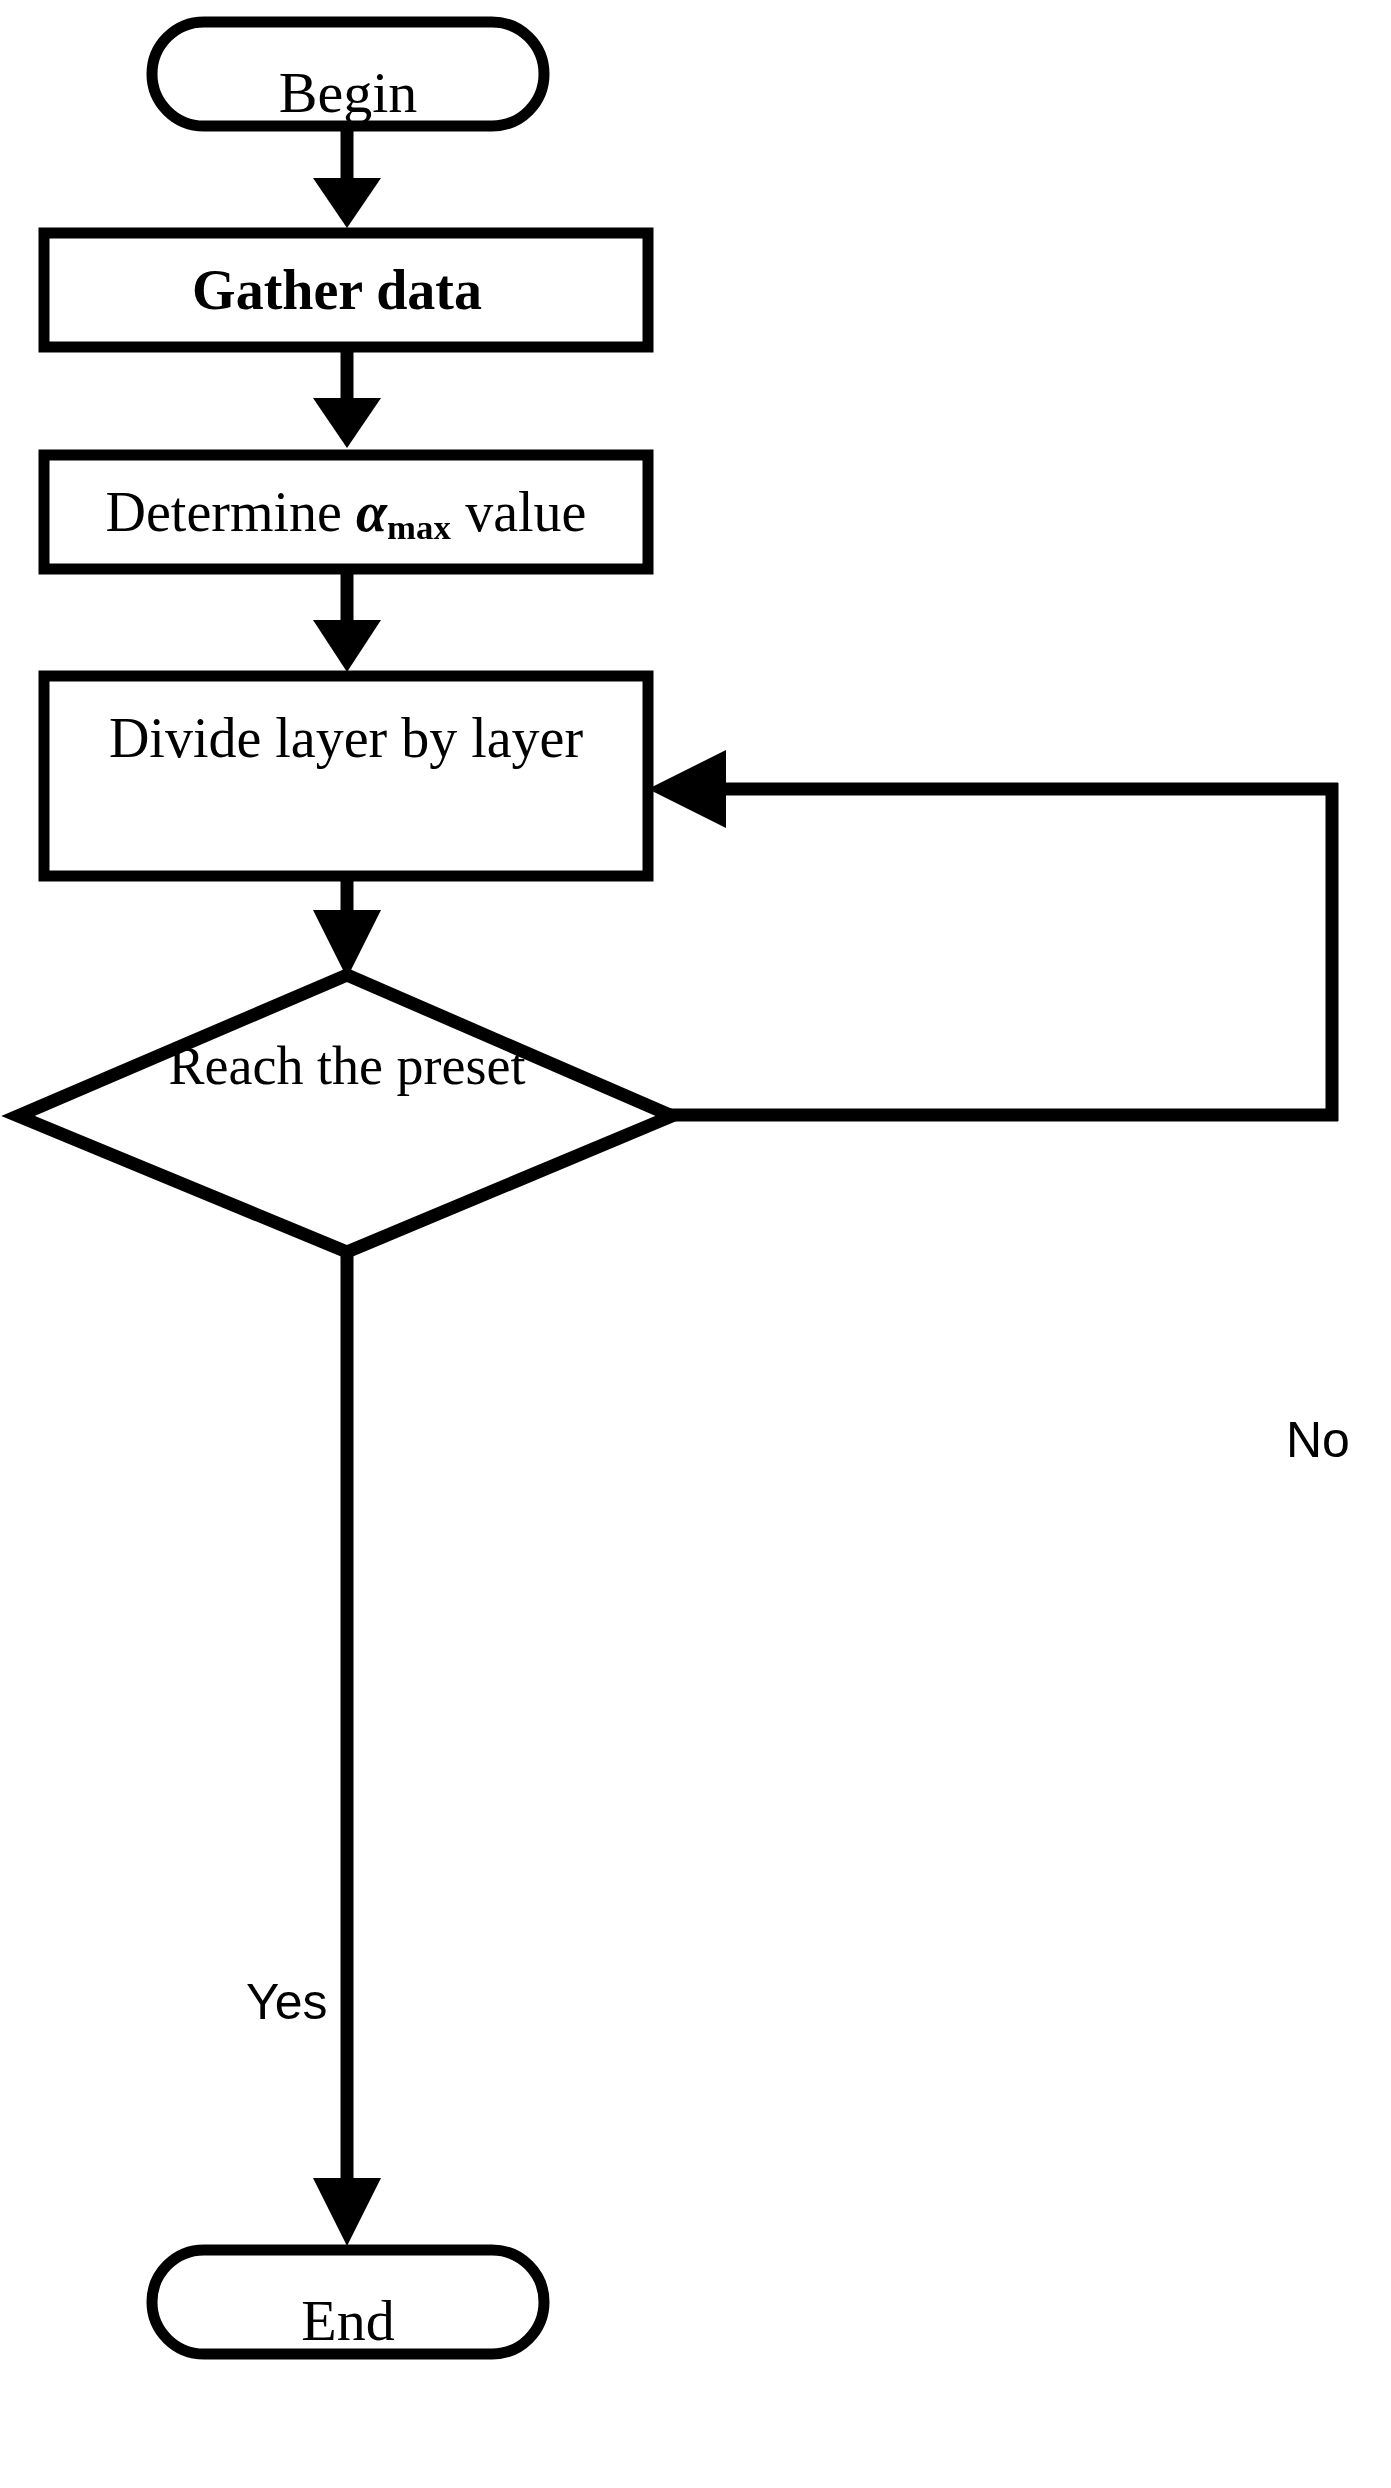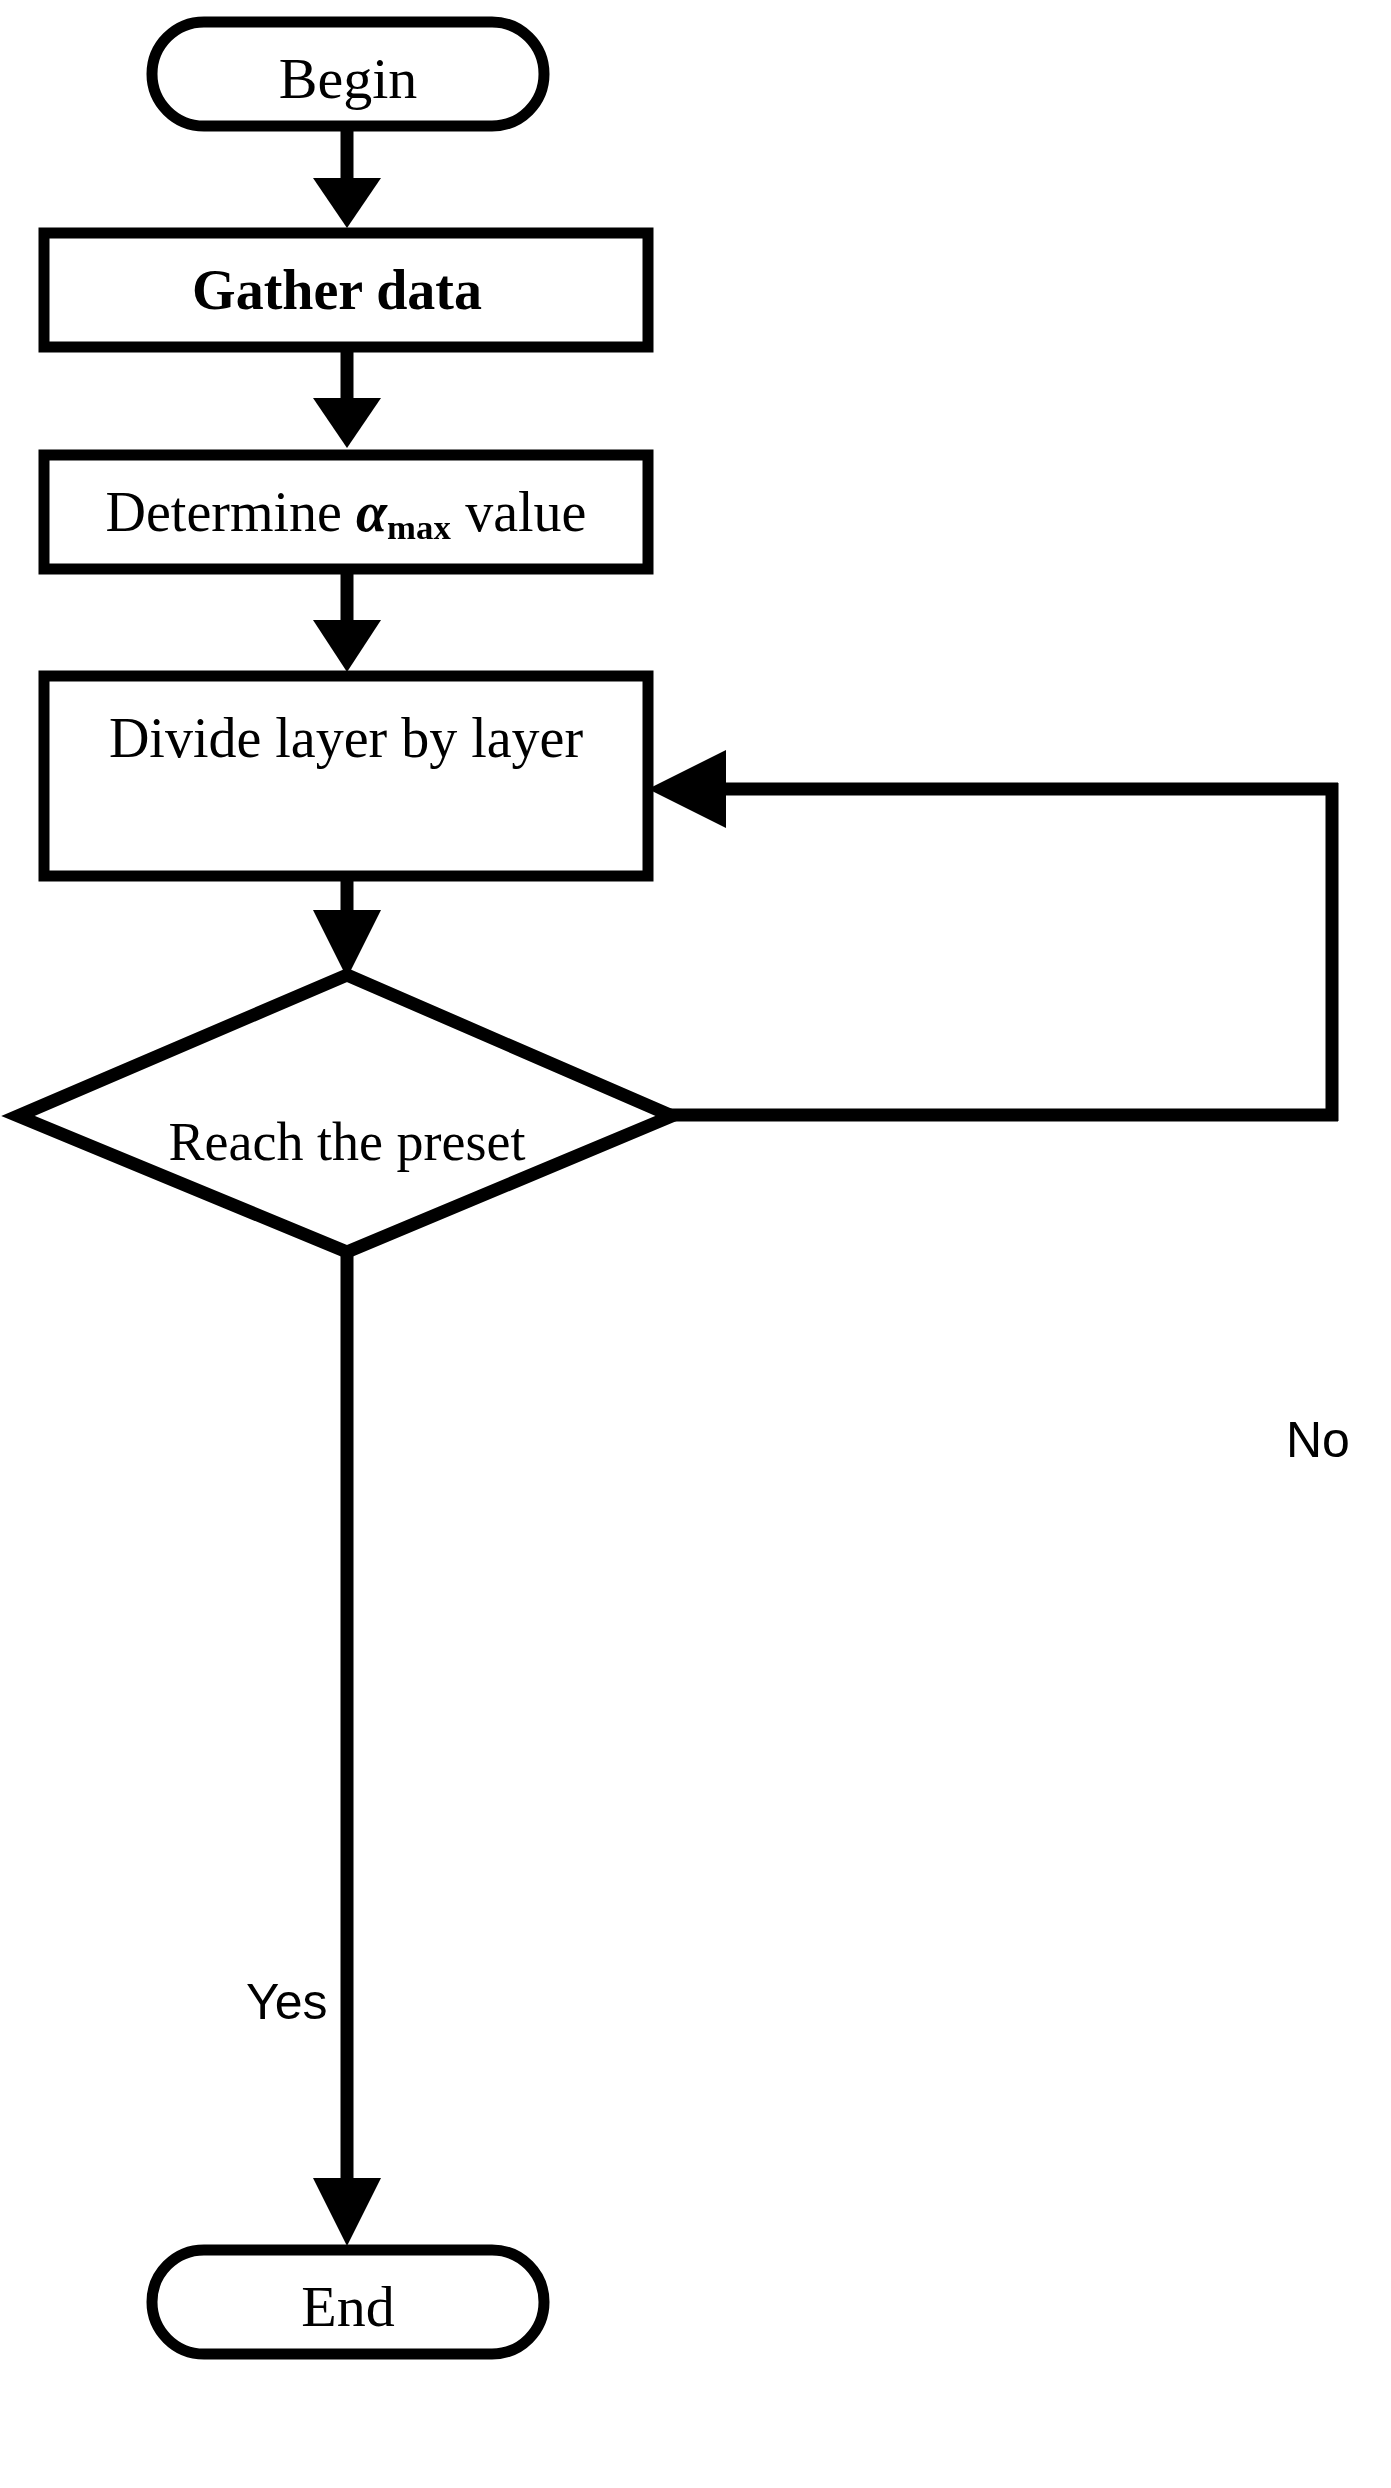--- a/index.html
+++ b/index.html
@@ -25,21 +25,21 @@
   
   .node-text {
     position: absolute;
     text-align: center;
     color: #000000;
     font-family: "Liberation Serif", "DejaVu Serif", serif;
     line-height: 1.22;
     white-space: nowrap;
     pointer-events: none;
   }
-  .terminal-text { font-size: 58px; }
+  .terminal-text { font-size: 58px; margin-top: 14px; }
   .process-text  { font-size: 56px; }
   .decision-text { font-size: 54px; white-space: normal; line-height: 1.18; }
   .edge-label {
     position: absolute;
     color: #000000;
     font-family: "Liberation Sans", "DejaVu Sans", sans-serif;
     font-size: 50px;
     line-height: 1;
     white-space: nowrap;
     margin-top: 11px;
@@ -122,21 +122,21 @@
   <div class="node-text process-text" style="left:35px; top:256px; width:604px;font-weight:bold;">Gather data</div>
 
   <div class="node-text process-text" style="left:44px; top:478px; width:604px;">
     <span>Determine </span><span class="alpha">α</span><span class="sub">max</span><span> value</span>
   </div>
 
   <div class="node-text process-text" style="left:44px; top:704px; width:604px;">
     <div>Divide layer by layer</div>
   </div>
 
-  <div class="node-text decision-text" style="left:110px; top:1111px; width:474px;">
+  <div class="node-text decision-text" style="left:110px; top:1035px; width:474px;">
     <div>Reach the preset</div>
   </div>
 
   <div class="node-text terminal-text" style="left:152px; top:2272px; width:392px;">End</div>
 
   <div class="edge-label" style="left:1286px; top:1404px;">No</div>
 
   <div class="edge-label" style="left:246px; top:1966px;">Yes</div>
 
 </div>

